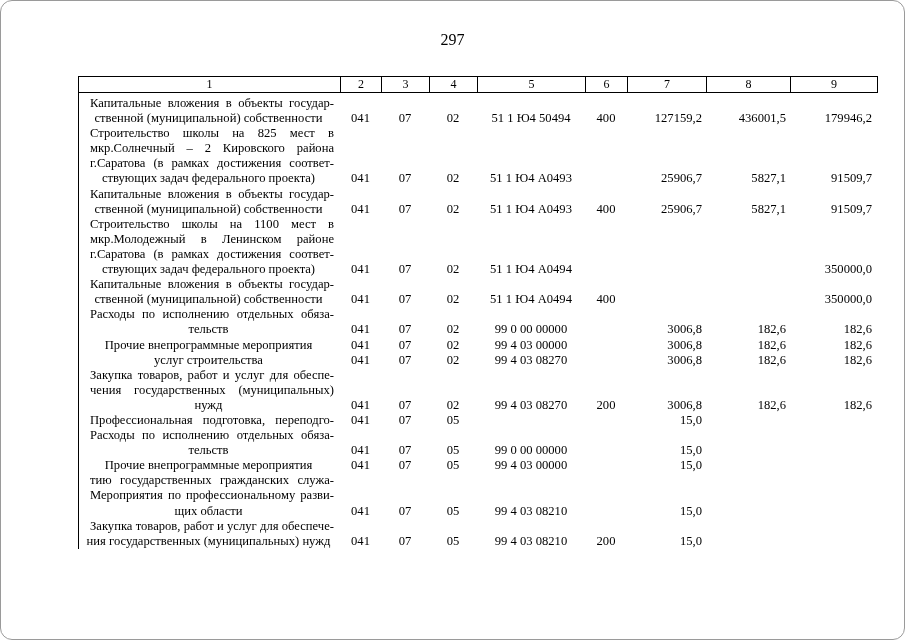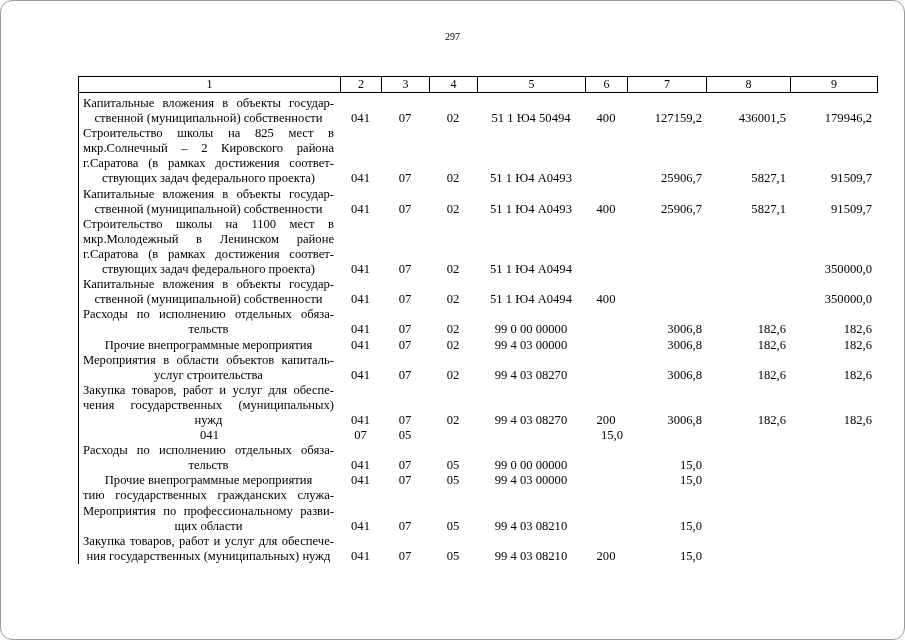--- a/index.html
+++ b/index.html
@@ -14,21 +14,21 @@
   .frame {
     position: absolute; inset: 0;
     border: 1px solid #9a9a9a;
     border-radius: 12px;
     pointer-events: none;
   }
   .page-number {
     position: absolute;
     top: 31px; left: 0; width: 905px;
     text-align: center;
-    font-size: 10px;
+    font-size: 16px;
   }
   .tbl {
     position: absolute;
     left: 78px; top: 76px;
     width: 800px;
   }
   .tbl-header {
     display: grid;
     grid-template-columns: 262px 41px 48px 48px 108px 42px 79px 84px 86px;
     border: 1px solid #000;
@@ -56,20 +56,21 @@
   .cell { white-space: nowrap; overflow: visible; }
   .c1 {
     padding-left: 4px;
     padding-right: 6px;
     white-space: normal;
     text-align: center;
   }
   .c1.just {
     text-align: justify;
     text-align-last: justify;
+    margin-left: 7px;
   }
   .c2, .c3, .c4, .c5, .c6 { text-align: center; }
   .c7, .c8, .c9 { text-align: right; padding-right: 4px; }
 </style>
 </head>
 <body>
 
 <div class="frame"></div>
 
 <div class="page-number">297</div>
@@ -268,31 +269,20 @@
         <div class="cell c2">041</div>
         <div class="cell c3">07</div>
         <div class="cell c4">02</div>
         <div class="cell c5">99 4 03 00000</div>
         <div class="cell c6"></div>
         <div class="cell c7">3006,8</div>
         <div class="cell c8">182,6</div>
         <div class="cell c9">182,6</div>
       </div>
       <div class="line">
-        <div class="cell c1 just">Мероприятия в области объектов капиталь-</div>
-        <div class="cell c2"></div>
-        <div class="cell c3"></div>
-        <div class="cell c4"></div>
-        <div class="cell c5"></div>
-        <div class="cell c6"></div>
-        <div class="cell c7"></div>
-        <div class="cell c8"></div>
-        <div class="cell c9"></div>
-      </div>
-      <div class="line">
         <div class="cell c1">услуг строительства</div>
         <div class="cell c2">041</div>
         <div class="cell c3">07</div>
         <div class="cell c4">02</div>
         <div class="cell c5">99 4 03 08270</div>
         <div class="cell c6"></div>
         <div class="cell c7">3006,8</div>
         <div class="cell c8">182,6</div>
         <div class="cell c9">182,6</div>
       </div>
@@ -323,20 +313,21 @@
         <div class="cell c2">041</div>
         <div class="cell c3">07</div>
         <div class="cell c4">02</div>
         <div class="cell c5">99 4 03 08270</div>
         <div class="cell c6">200</div>
         <div class="cell c7">3006,8</div>
         <div class="cell c8">182,6</div>
         <div class="cell c9">182,6</div>
       </div>
       <div class="line">
+        <div class="cell c1 just">Профессиональная подготовка, переподго-</div>
         <div class="cell c2">041</div>
         <div class="cell c3">07</div>
         <div class="cell c4">05</div>
         <div class="cell c5"></div>
         <div class="cell c6"></div>
         <div class="cell c7">15,0</div>
         <div class="cell c8"></div>
         <div class="cell c9"></div>
       </div>
       <div class="line">

